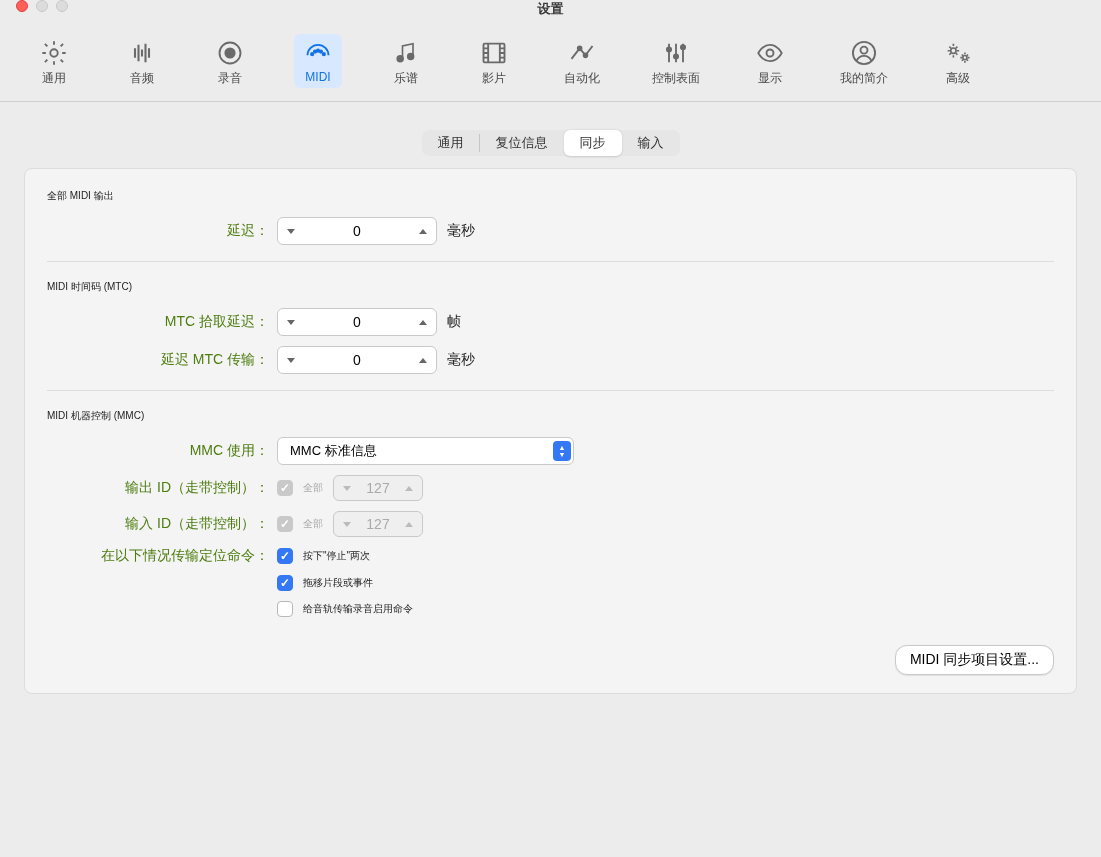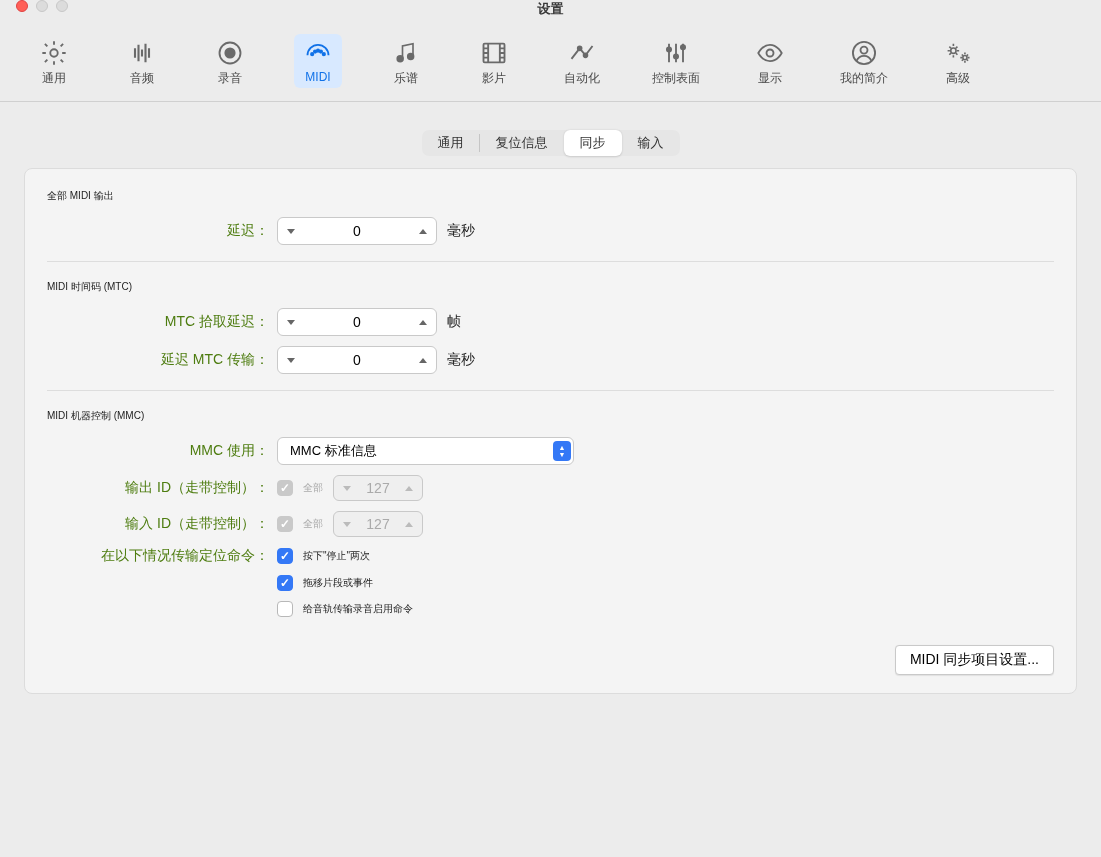--- a/index.html
+++ b/index.html
@@ -41,21 +41,21 @@
   .dropdown .dd-arrows { width: 18px; height: 20px; background: #3478f6; border-radius: 4px; display: flex; flex-direction: column; align-items: center; justify-content: center; color: #fff; font-size: 7px; line-height: 6px; gap: 1px; }
   .checkbox { width: 16px; height: 16px; border-radius: 4px; border: 1px solid #b8b8b8; background: #fff; display: inline-flex; align-items: center; justify-content: center; cursor: pointer; }
   .checkbox.checked { background: #3478f6; border-color: #3478f6; }
   .checkbox.checked::after { content: "✓"; color: #fff; font-size: 12px; font-weight: 700; }
   .checkbox.disabled { background: #efefef; border-color: #d0d0d0; cursor: default; }
   .checkbox.disabled.checked { background: #c9c9c9; border-color:#c9c9c9; }
   .checkbox.disabled.checked::after { color: #fff; }
   .chk-label { font-size: 10px; color: #222; text-align: center; }
   .chk-label.disabled { color: #aaa; }
   .footer-row { display: flex; justify-content: flex-end; margin-top: 28px; }
-  .push-btn { background: #fff; border: 1px solid #c9c9c9; border-radius: 4px; padding: 5px 14px; font-size: 14px; cursor: pointer; box-shadow: 0 0.5px 1px rgba(0,0,0,0.08); }
+  .push-btn { background: #fff; border: 1px solid #c9c9c9; border-radius: 12px; padding: 5px 14px; font-size: 14px; cursor: pointer; box-shadow: 0 0.5px 1px rgba(0,0,0,0.08); }
   .arr-down::before { content:""; display:block; width:0; height:0; border-left:4px solid transparent; border-right:4px solid transparent; border-top:5px solid #666; }
   .arr-up::before { content:""; display:block; width:0; height:0; border-left:4px solid transparent; border-right:4px solid transparent; border-bottom:5px solid #666; }
   .arr.disabled::before, .stepper.disabled .arr::before { border-top-color:#bbb; border-bottom-color:#bbb; }
 </style>
 </head>
 <body>
 
 <div class="window">
   <div class="titlebar">
     <div class="traffic">

